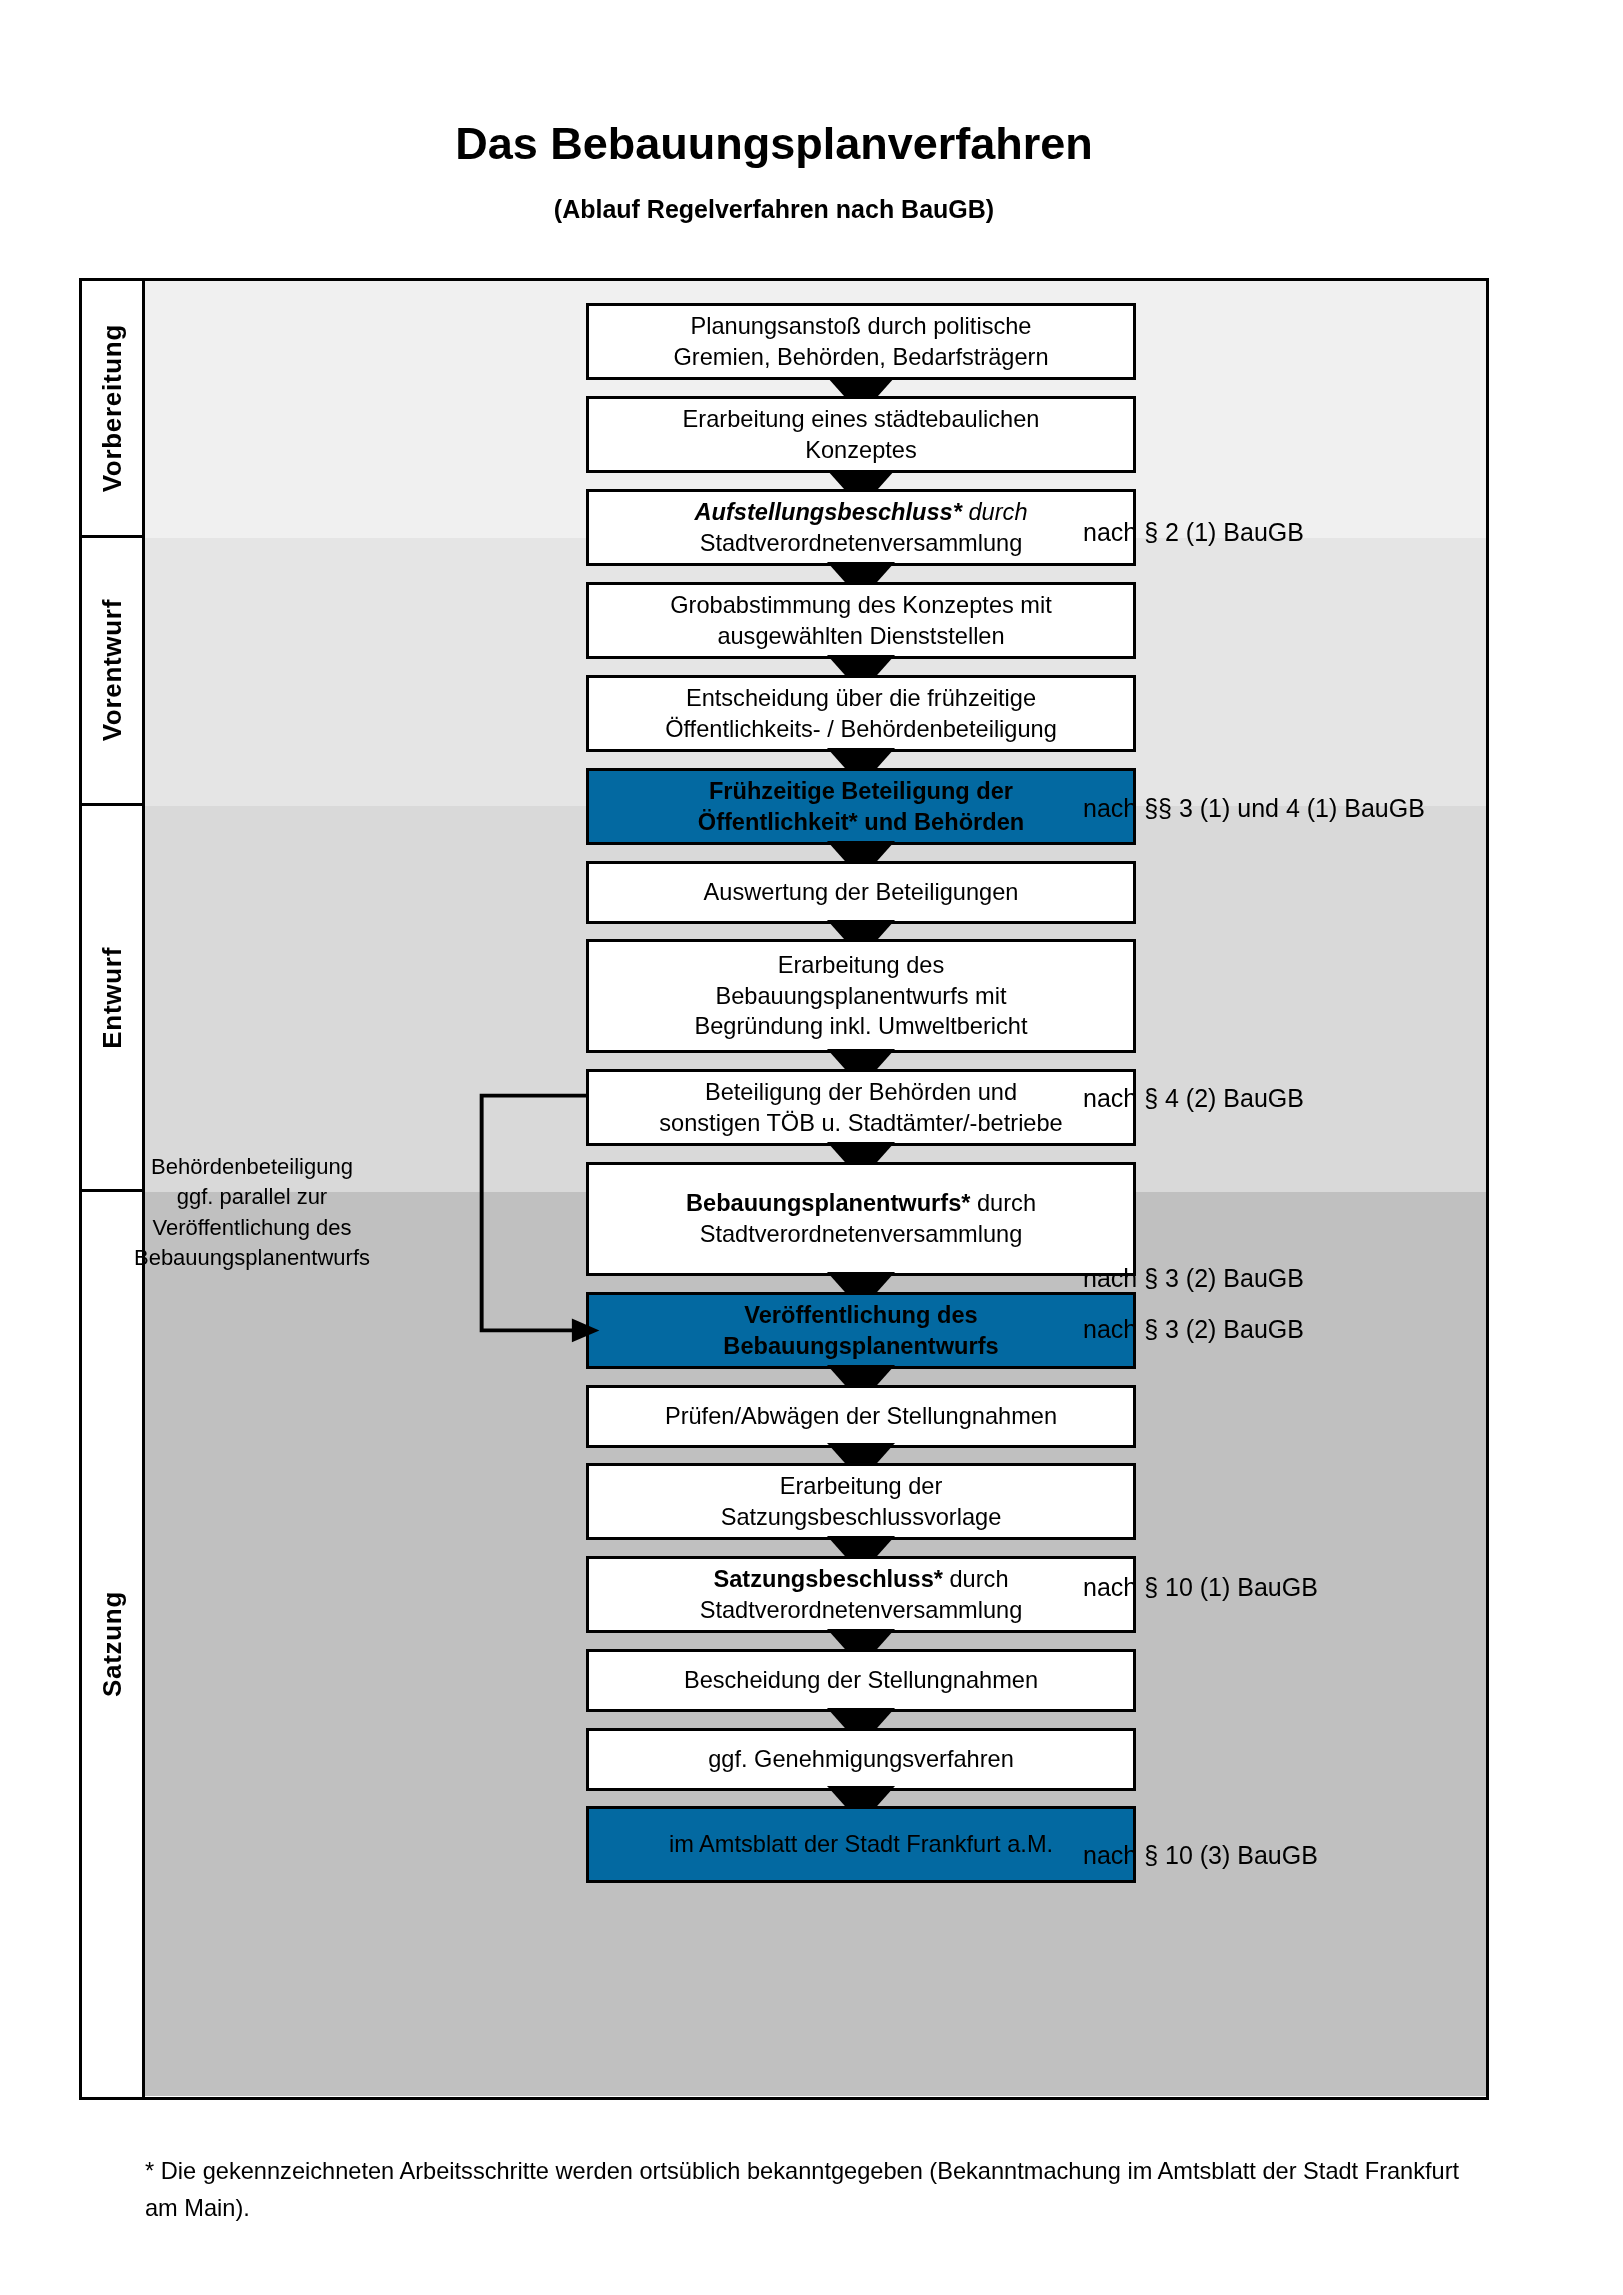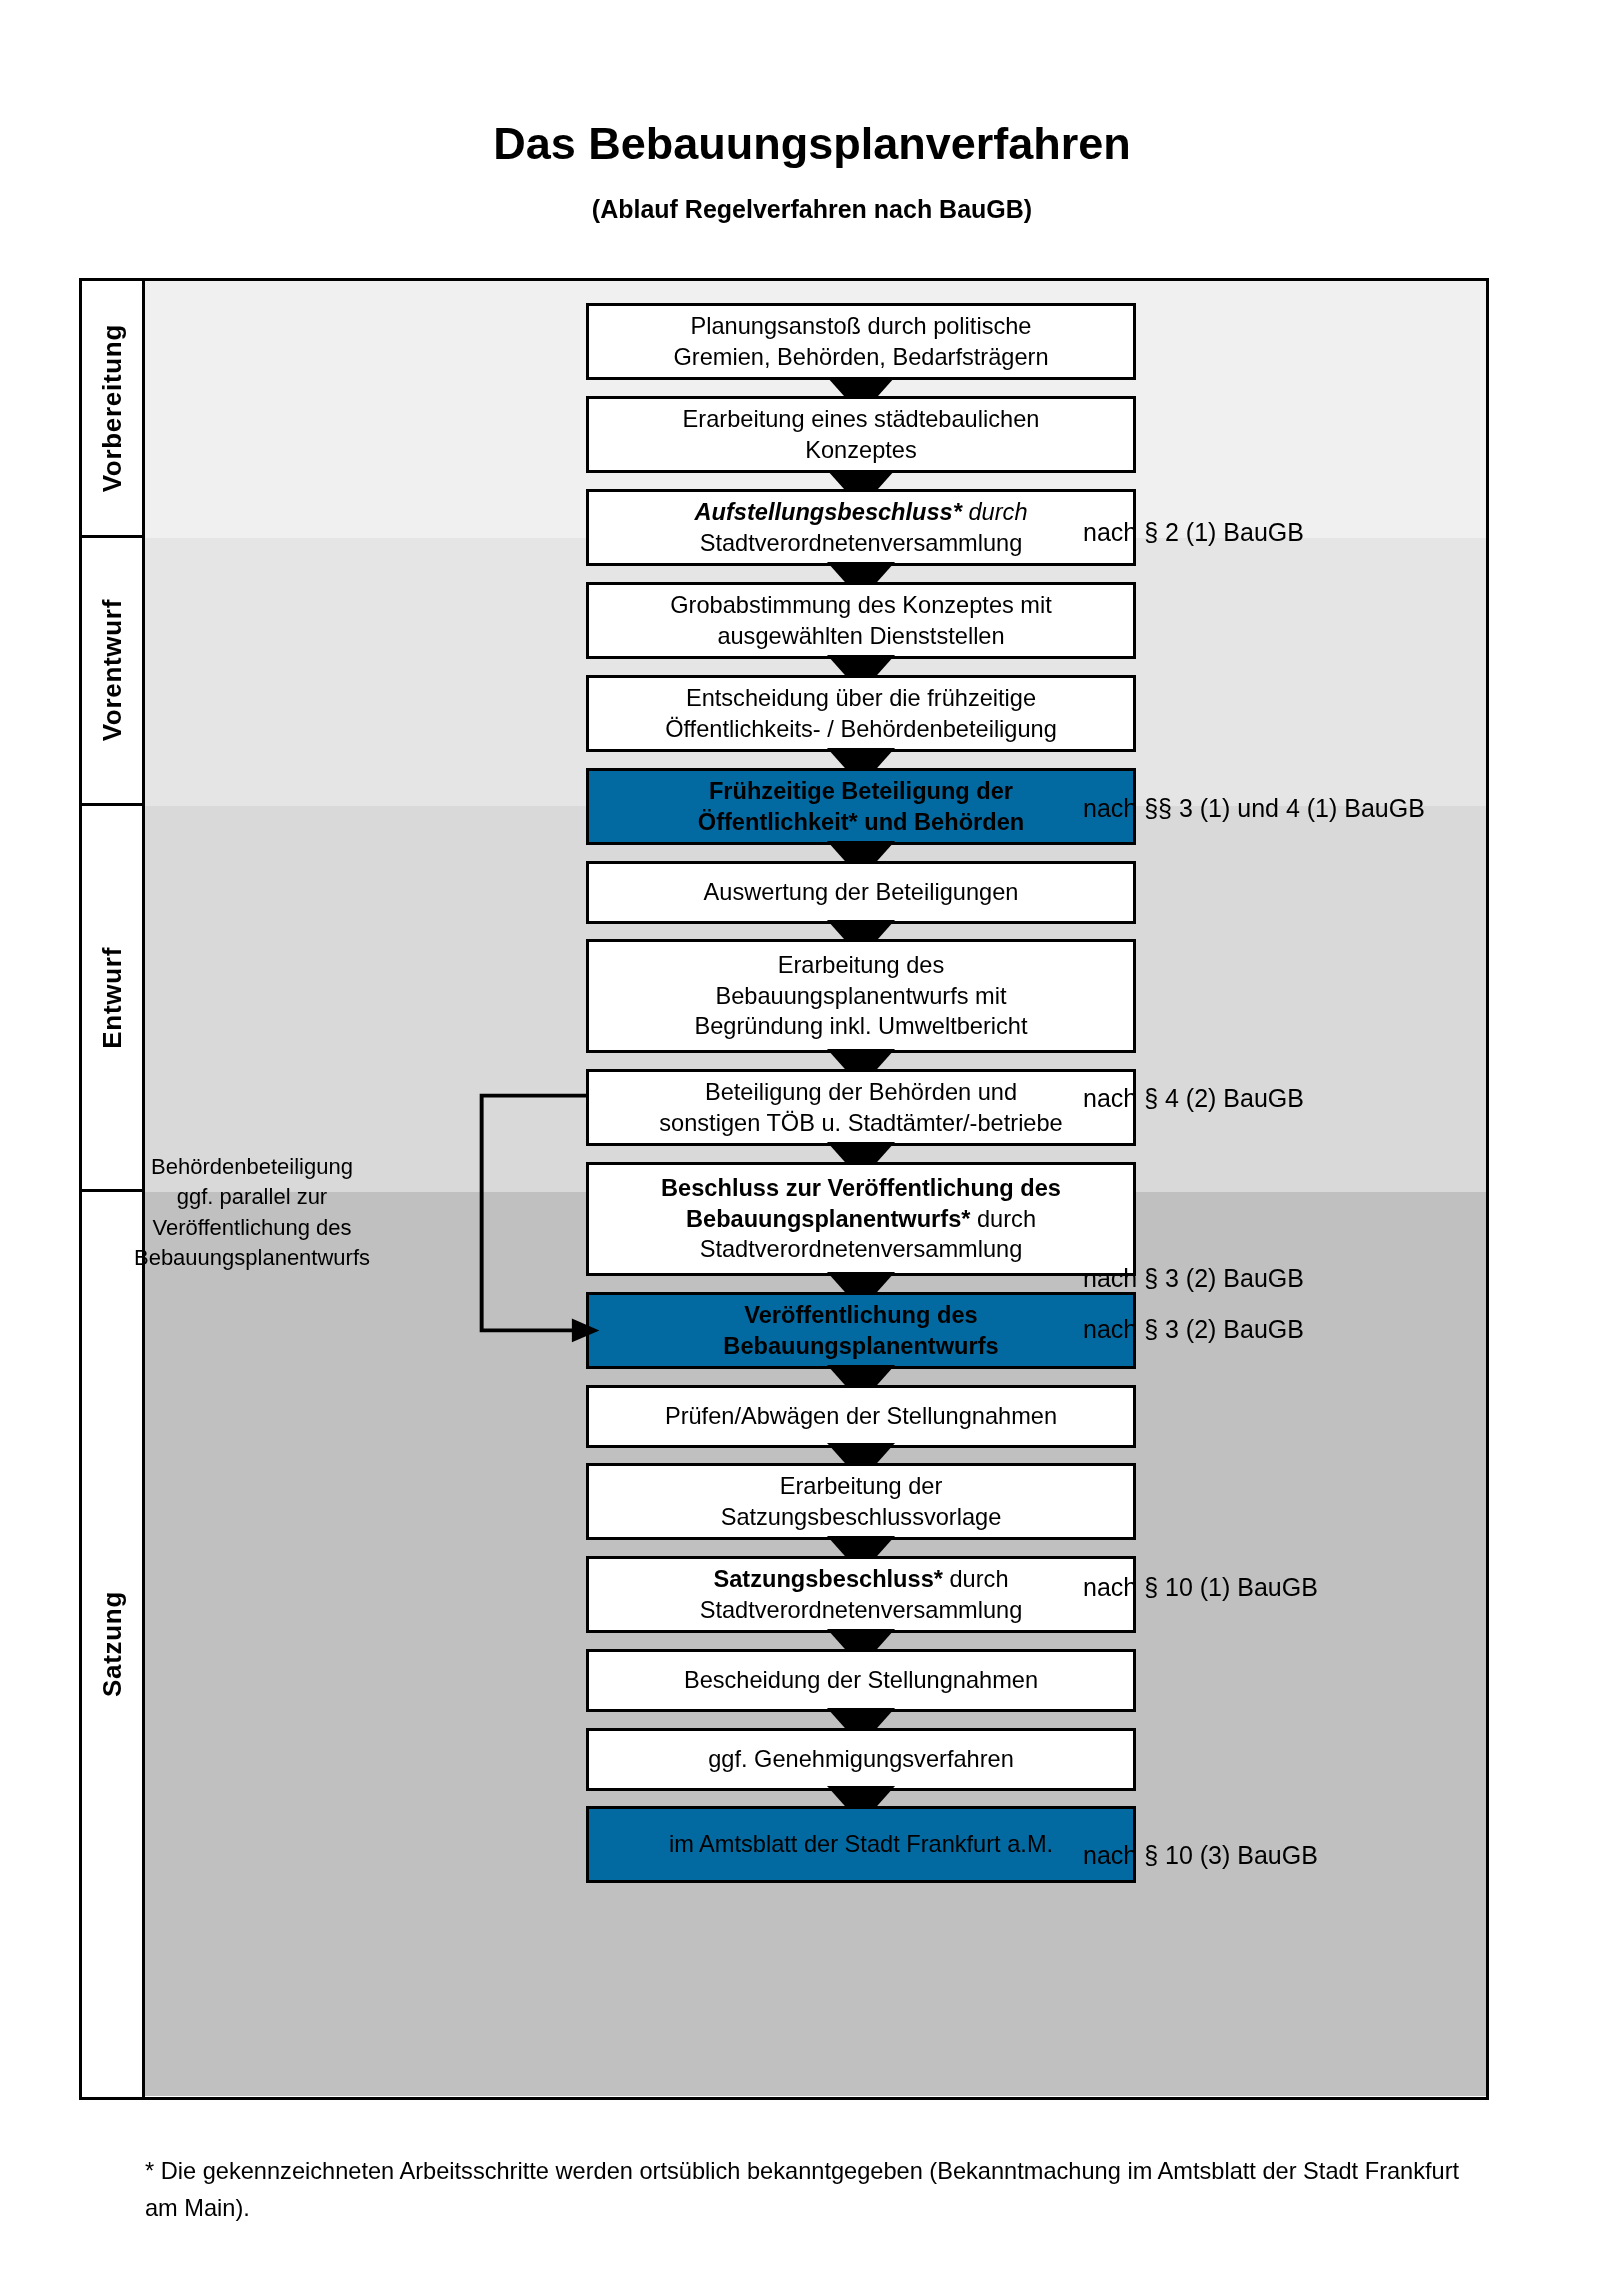--- a/index.html
+++ b/index.html
@@ -16,21 +16,20 @@
     overflow: hidden;
   }
 
   
   #title-block {
     position: absolute;
     left: 0;
     top: 121px;
     width: 1548px;
     text-align: center;
-    margin-left: 38px;
   }
   #main-title {
     font-size: 45px;
     font-weight: bold;
     letter-spacing: 0px;
     line-height: 1;
   }
   #sub-title {
     font-size: 25px;
     font-weight: bold;
@@ -247,21 +246,20 @@
       <div class="arrow" style="left: 745px; top: 768px;"></div>
       <div class="pbox" style="left: 504px; top: 788px; width: 550px; height: 77px;">
         <span class="t">
           <span style="display: block;"><span>Beteiligung der Behörden und</span></span>
           <span style="display: block;"><span>sonstigen TÖB u. Stadtämter/-betriebe</span></span>
         </span>
       </div>
       <div class="arrow" style="left: 745px; top: 861px;"></div>
       <div class="pbox" style="left: 504px; top: 881px; width: 550px; height: 114px;">
         <span class="t">
-          <span style="display: block;"><b>Beschluss zur Veröffentlichung des</b></span>
           <span style="display: block;"><b>Bebauungsplanentwurfs*</b><span> durch</span></span>
           <span style="display: block;"><span>Stadtverordnetenversammlung</span></span>
         </span>
       </div>
       <div class="arrow" style="left: 745px; top: 991px;"></div>
       <div class="pbox blue" style="left: 504px; top: 1011px; width: 550px; height: 77px;">
         <span class="t">
           <span style="display: block;"><b>Veröffentlichung des</b></span>
           <span style="display: block;"><b>Bebauungsplanentwurfs</b></span>
         </span>

